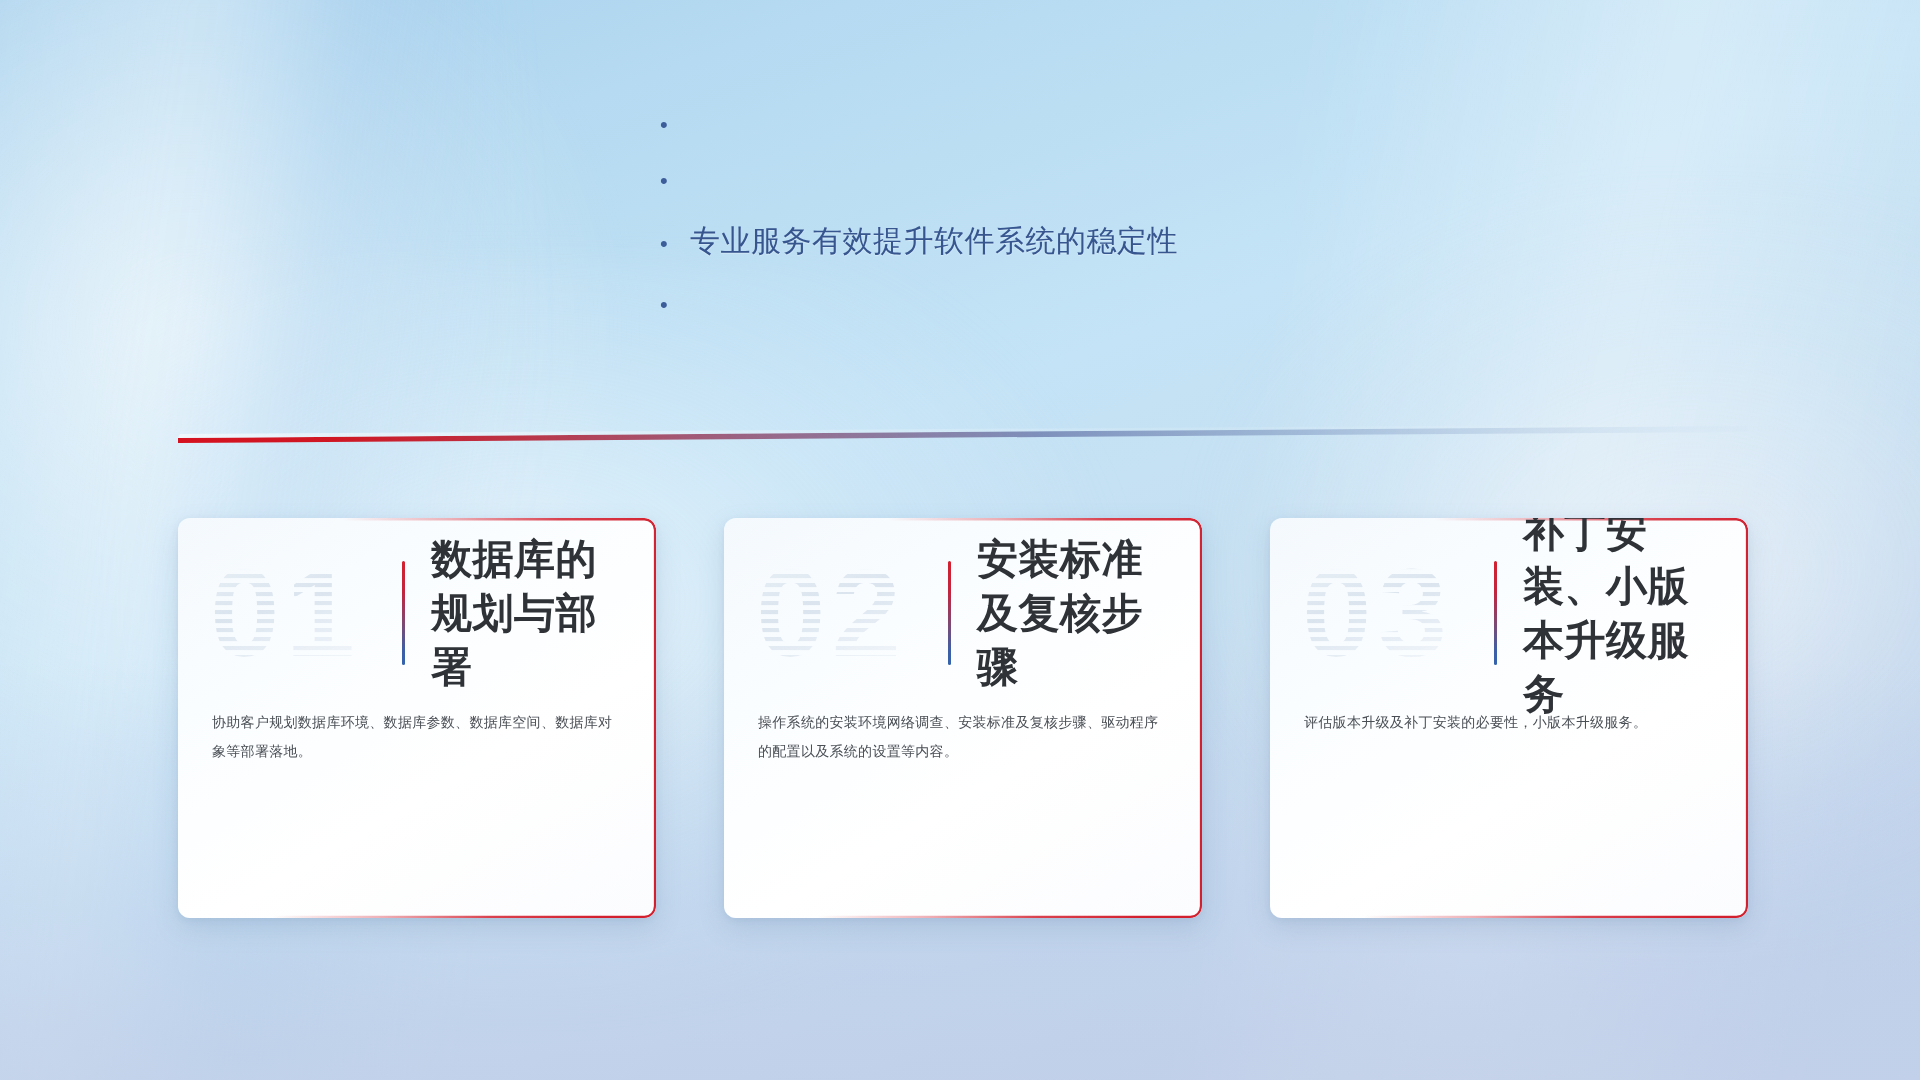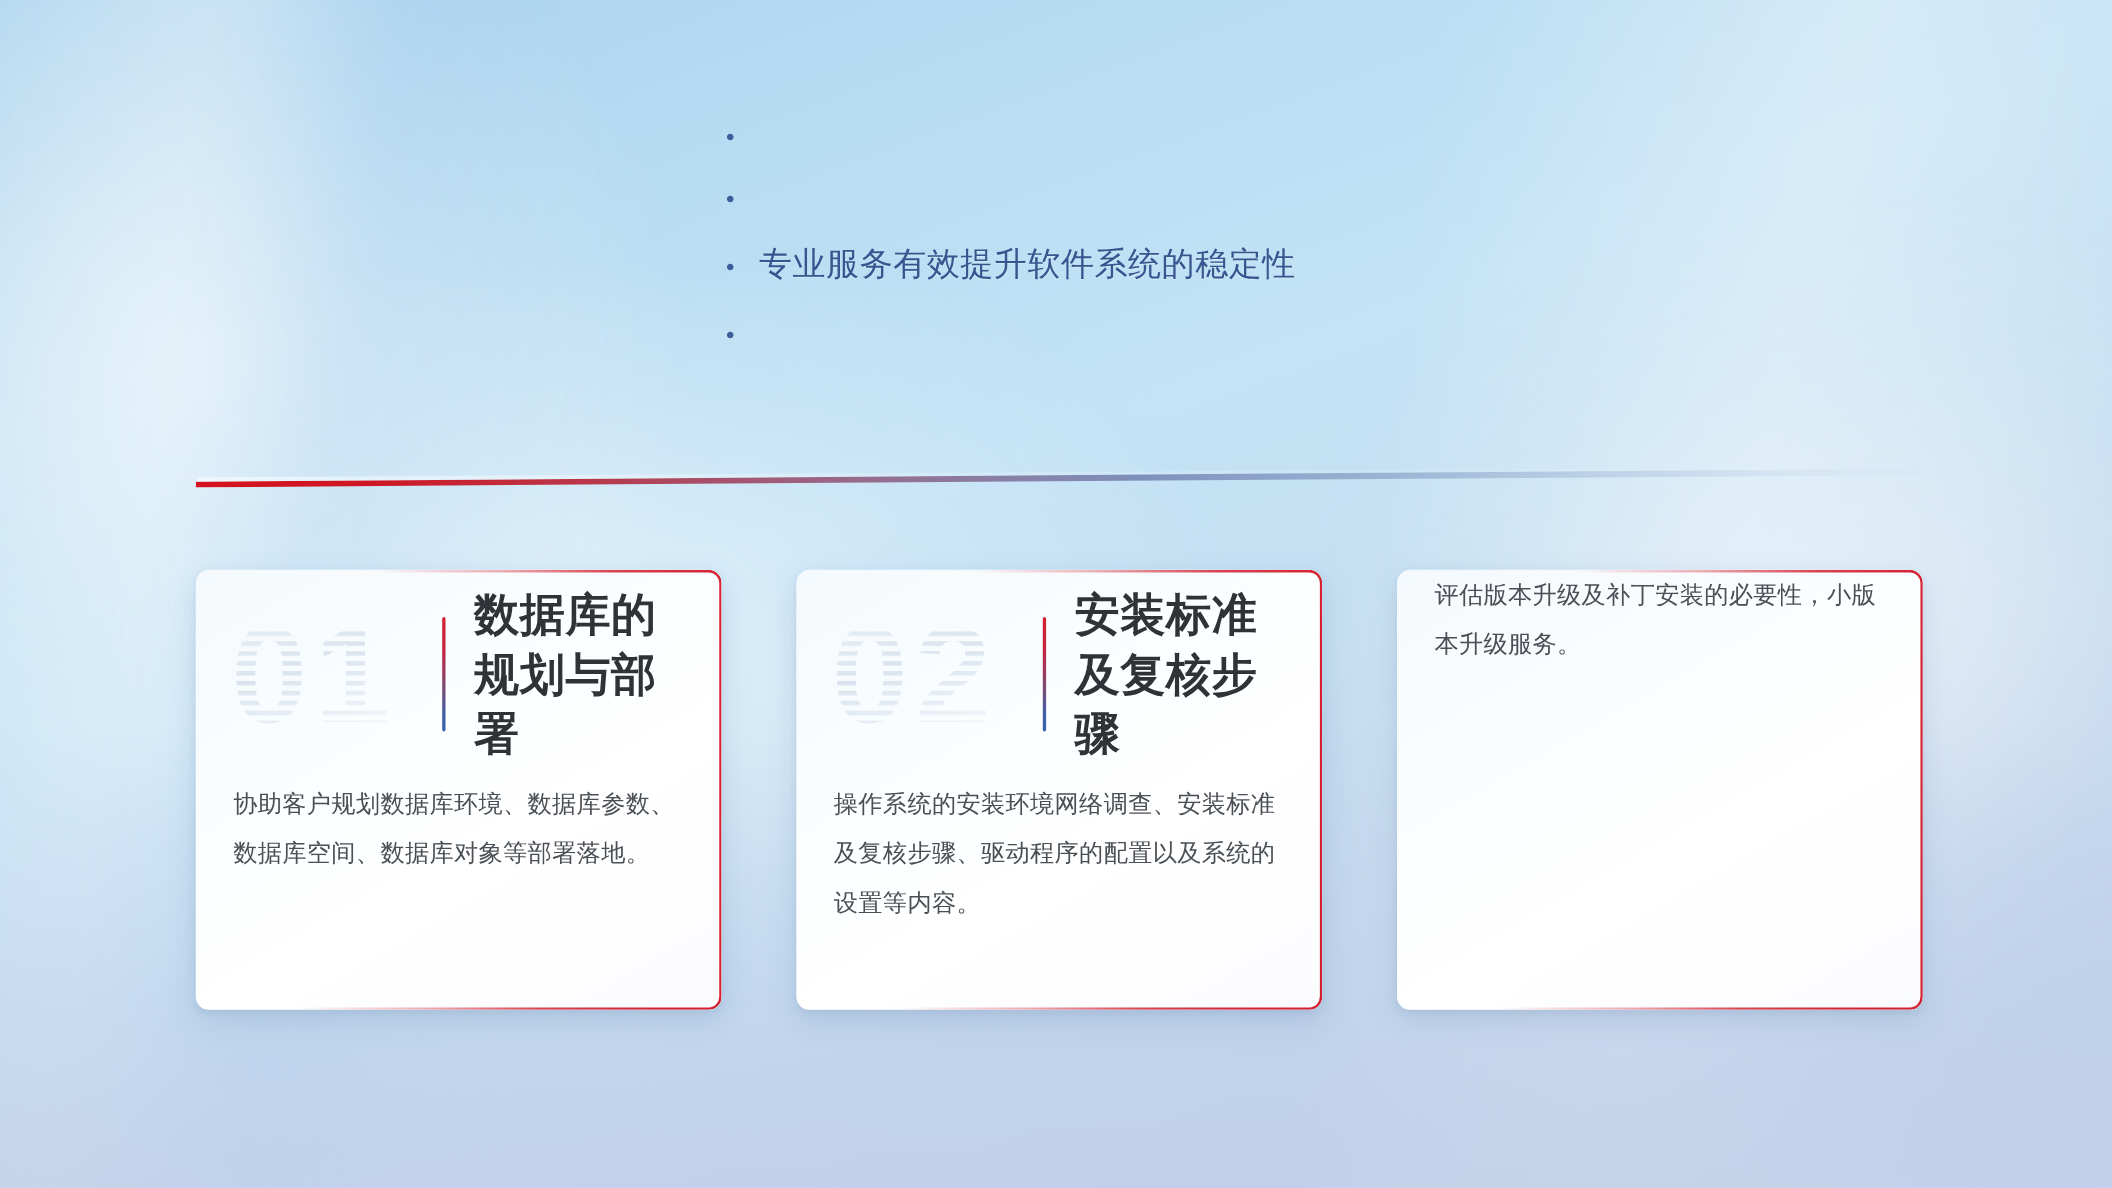--- a/index.html
+++ b/index.html
@@ -115,21 +115,21 @@
   }
   .card-title{
     flex:1 1 auto;
     font-size:41px;line-height:1.32;
     color:#2f3337;font-weight:700;
     letter-spacing:.5px;
   }
   .card-body{
     position:relative;
     padding:0 34px 0 34px;
-    font-size:22px;line-height:2.05;
+    font-size:14px;line-height:2.05;
     color:#4a4f55;
     letter-spacing:.3px;
   }
 </style>
 </head>
 <body>
 
 <div id="bg-base"></div>
 <div id="bg-glow-left"></div>
 <div id="bg-glow-mid"></div>
@@ -282,17 +282,41 @@
             <stop offset="0.32" stop-color="#d3202f" stop-opacity="0"></stop>
             <stop offset="0.55" stop-color="#d3202f" stop-opacity=".35"></stop>
             <stop offset="0.78" stop-color="#d3202f" stop-opacity=".85"></stop>
             <stop offset="1" stop-color="#d3202f" stop-opacity="1"></stop>
           </linearGradient>
         </defs>
         <path d="M12,1.2 H483 A11,11 0 0 1 494,12 V388 A11,11 0 0 1 483,399 H12" fill="none" stroke="url(#frameGrad3)" stroke-width="2.4"></path>
       </svg>
     </div>
 
+    <div class="card-head">
+      <div class="ghost-number">
+        <svg width="190" height="150" viewBox="0 0 190 150" aria-hidden="true">
+          <defs>
+            <pattern id="scan3" width="6" height="9" patternUnits="userSpaceOnUse">
+              <rect x="0" y="0" width="6" height="4.1" fill="#9fb4cd" opacity=".55"></rect>
+            </pattern>
+            <linearGradient id="fade3" x1="0" y1="0" x2="0.4" y2="1">
+              <stop offset="0" stop-color="#ffffff" stop-opacity=".18"></stop>
+              <stop offset="0.5" stop-color="#ffffff" stop-opacity=".60"></stop>
+              <stop offset="1" stop-color="#ffffff" stop-opacity=".15"></stop>
+            </linearGradient>
+            <mask id="m3">
+              <rect width="190" height="150" fill="url(#fade3)"></rect>
+            </mask>
+          </defs>
+          <g mask="url(#m3)">
+            <text x="2" y="118" font-family="'Liberation Sans',sans-serif" font-size="125" font-weight="700" letter-spacing="6" fill="url(#scan3)">03</text>
+          </g>
+        </svg>
+      </div>
+      <div class="head-sep"></div>
+      <div class="card-title">补丁安装、小版本升级服务</div>
+    </div>
 
     <div class="card-body">评估版本升级及补丁安装的必要性，小版本升级服务。</div>
   </div>
 
 </div>
 
 </body></html>

